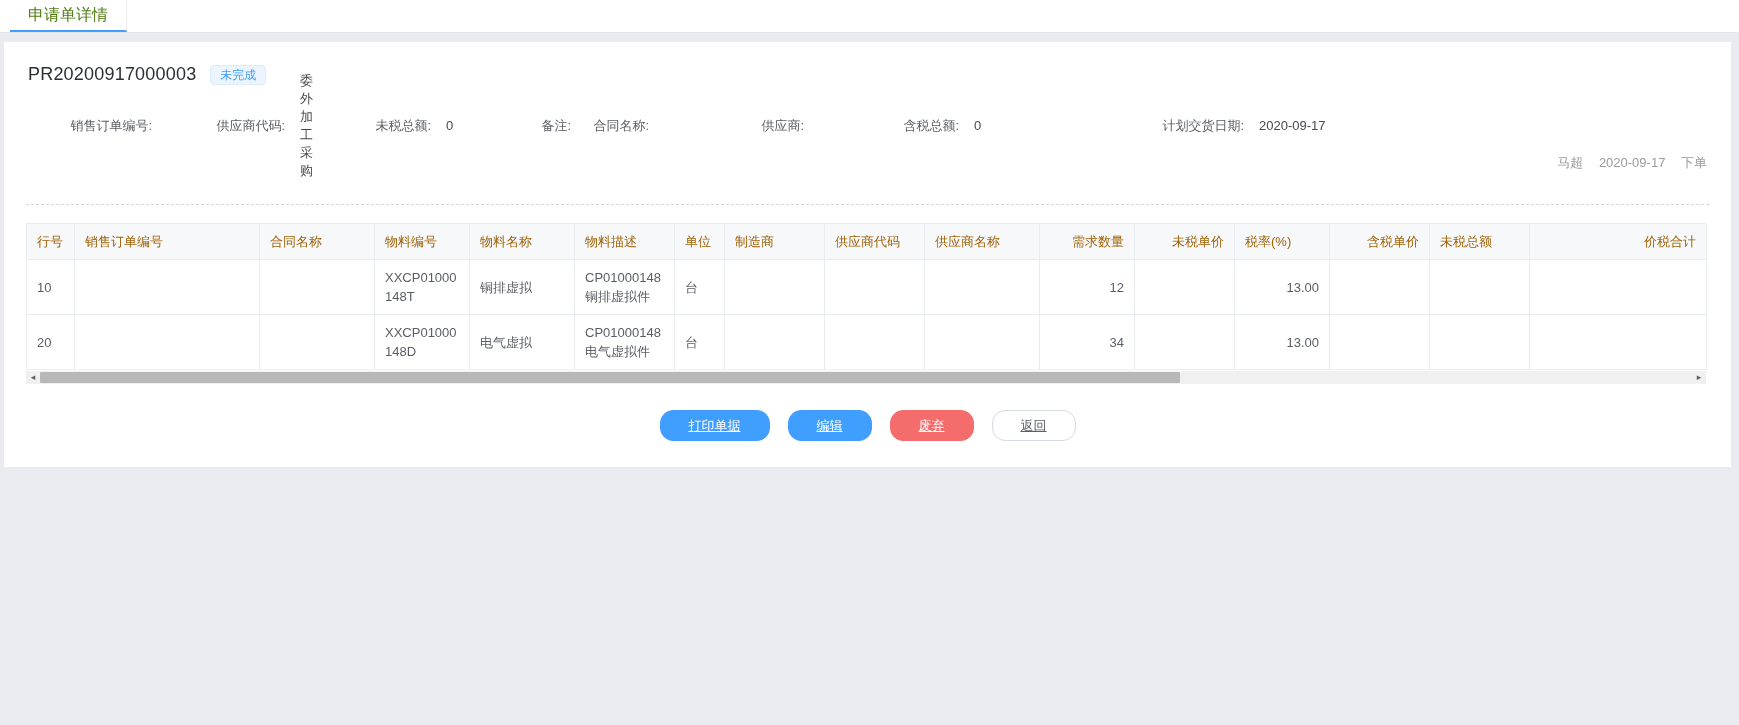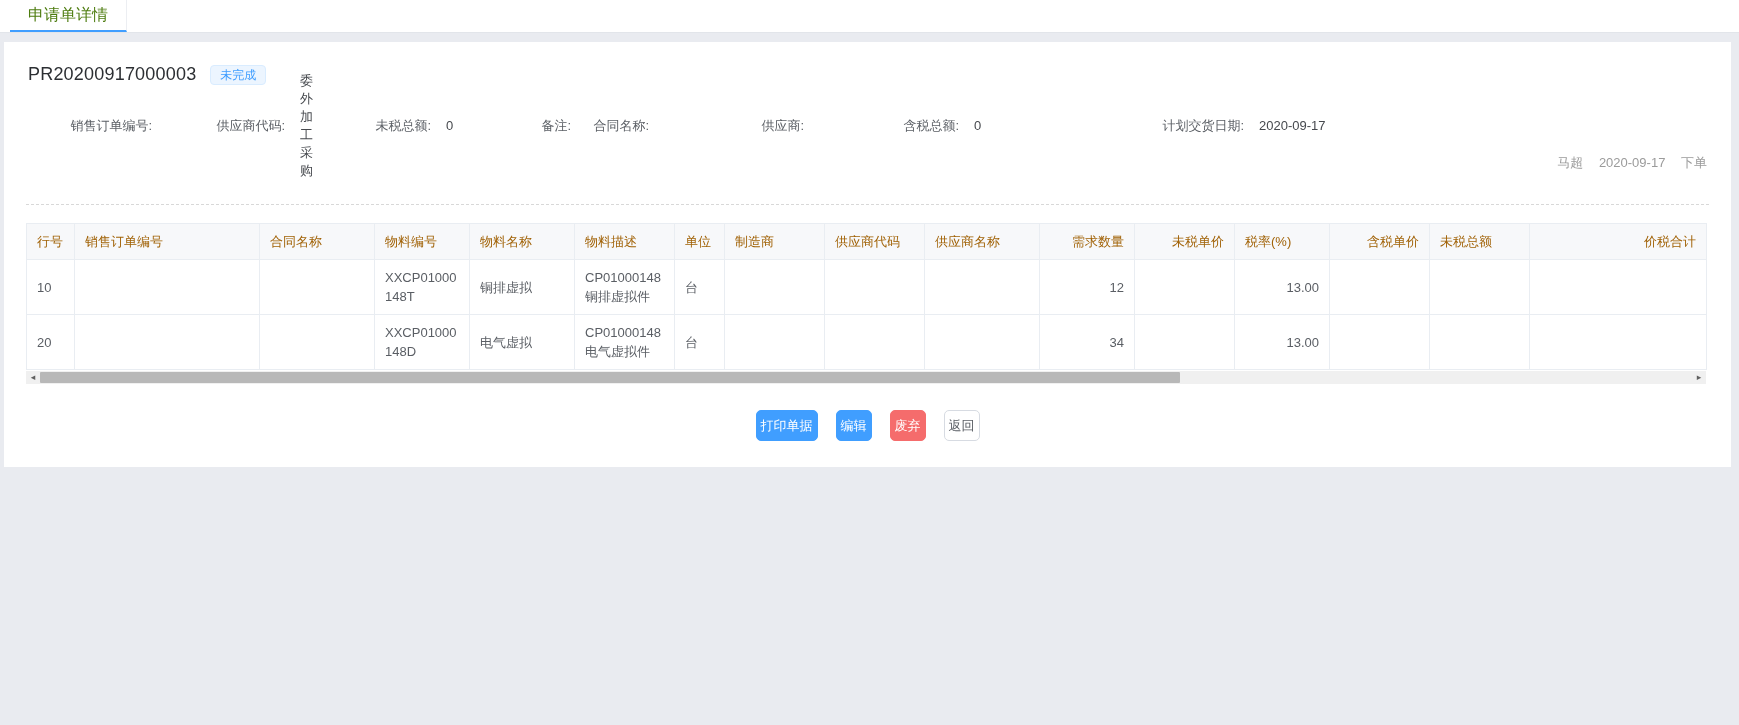--- a/index.html
+++ b/index.html
@@ -107,23 +107,24 @@
     cursor:pointer;
   }
 
   
   .actions {
     display:flex; justify-content:center; align-items:center;
     gap:18px; margin-top:26px;
   }
   .btn {
     font-size:13px; line-height:1;
-    padding:8px 4px; border-radius:5px;
+    padding:8px 28px; border-radius:13px;
     border:1px solid transparent; cursor:pointer;
     font-family:inherit;
+    text-decoration:underline;
   }
   .btn-primary { background:#409eff; border-color:#409eff; color:#ffffff; }
   .btn-danger  { background:#f56c6c; border-color:#f56c6c; color:#ffffff;text-align:right; }
   .btn-default { background:#ffffff; border-color:#d7dbe2; color:#5c6066; }
 </style>
 </head>
 <body>
 
 <div class="tabbar">
   <div class="tab">

